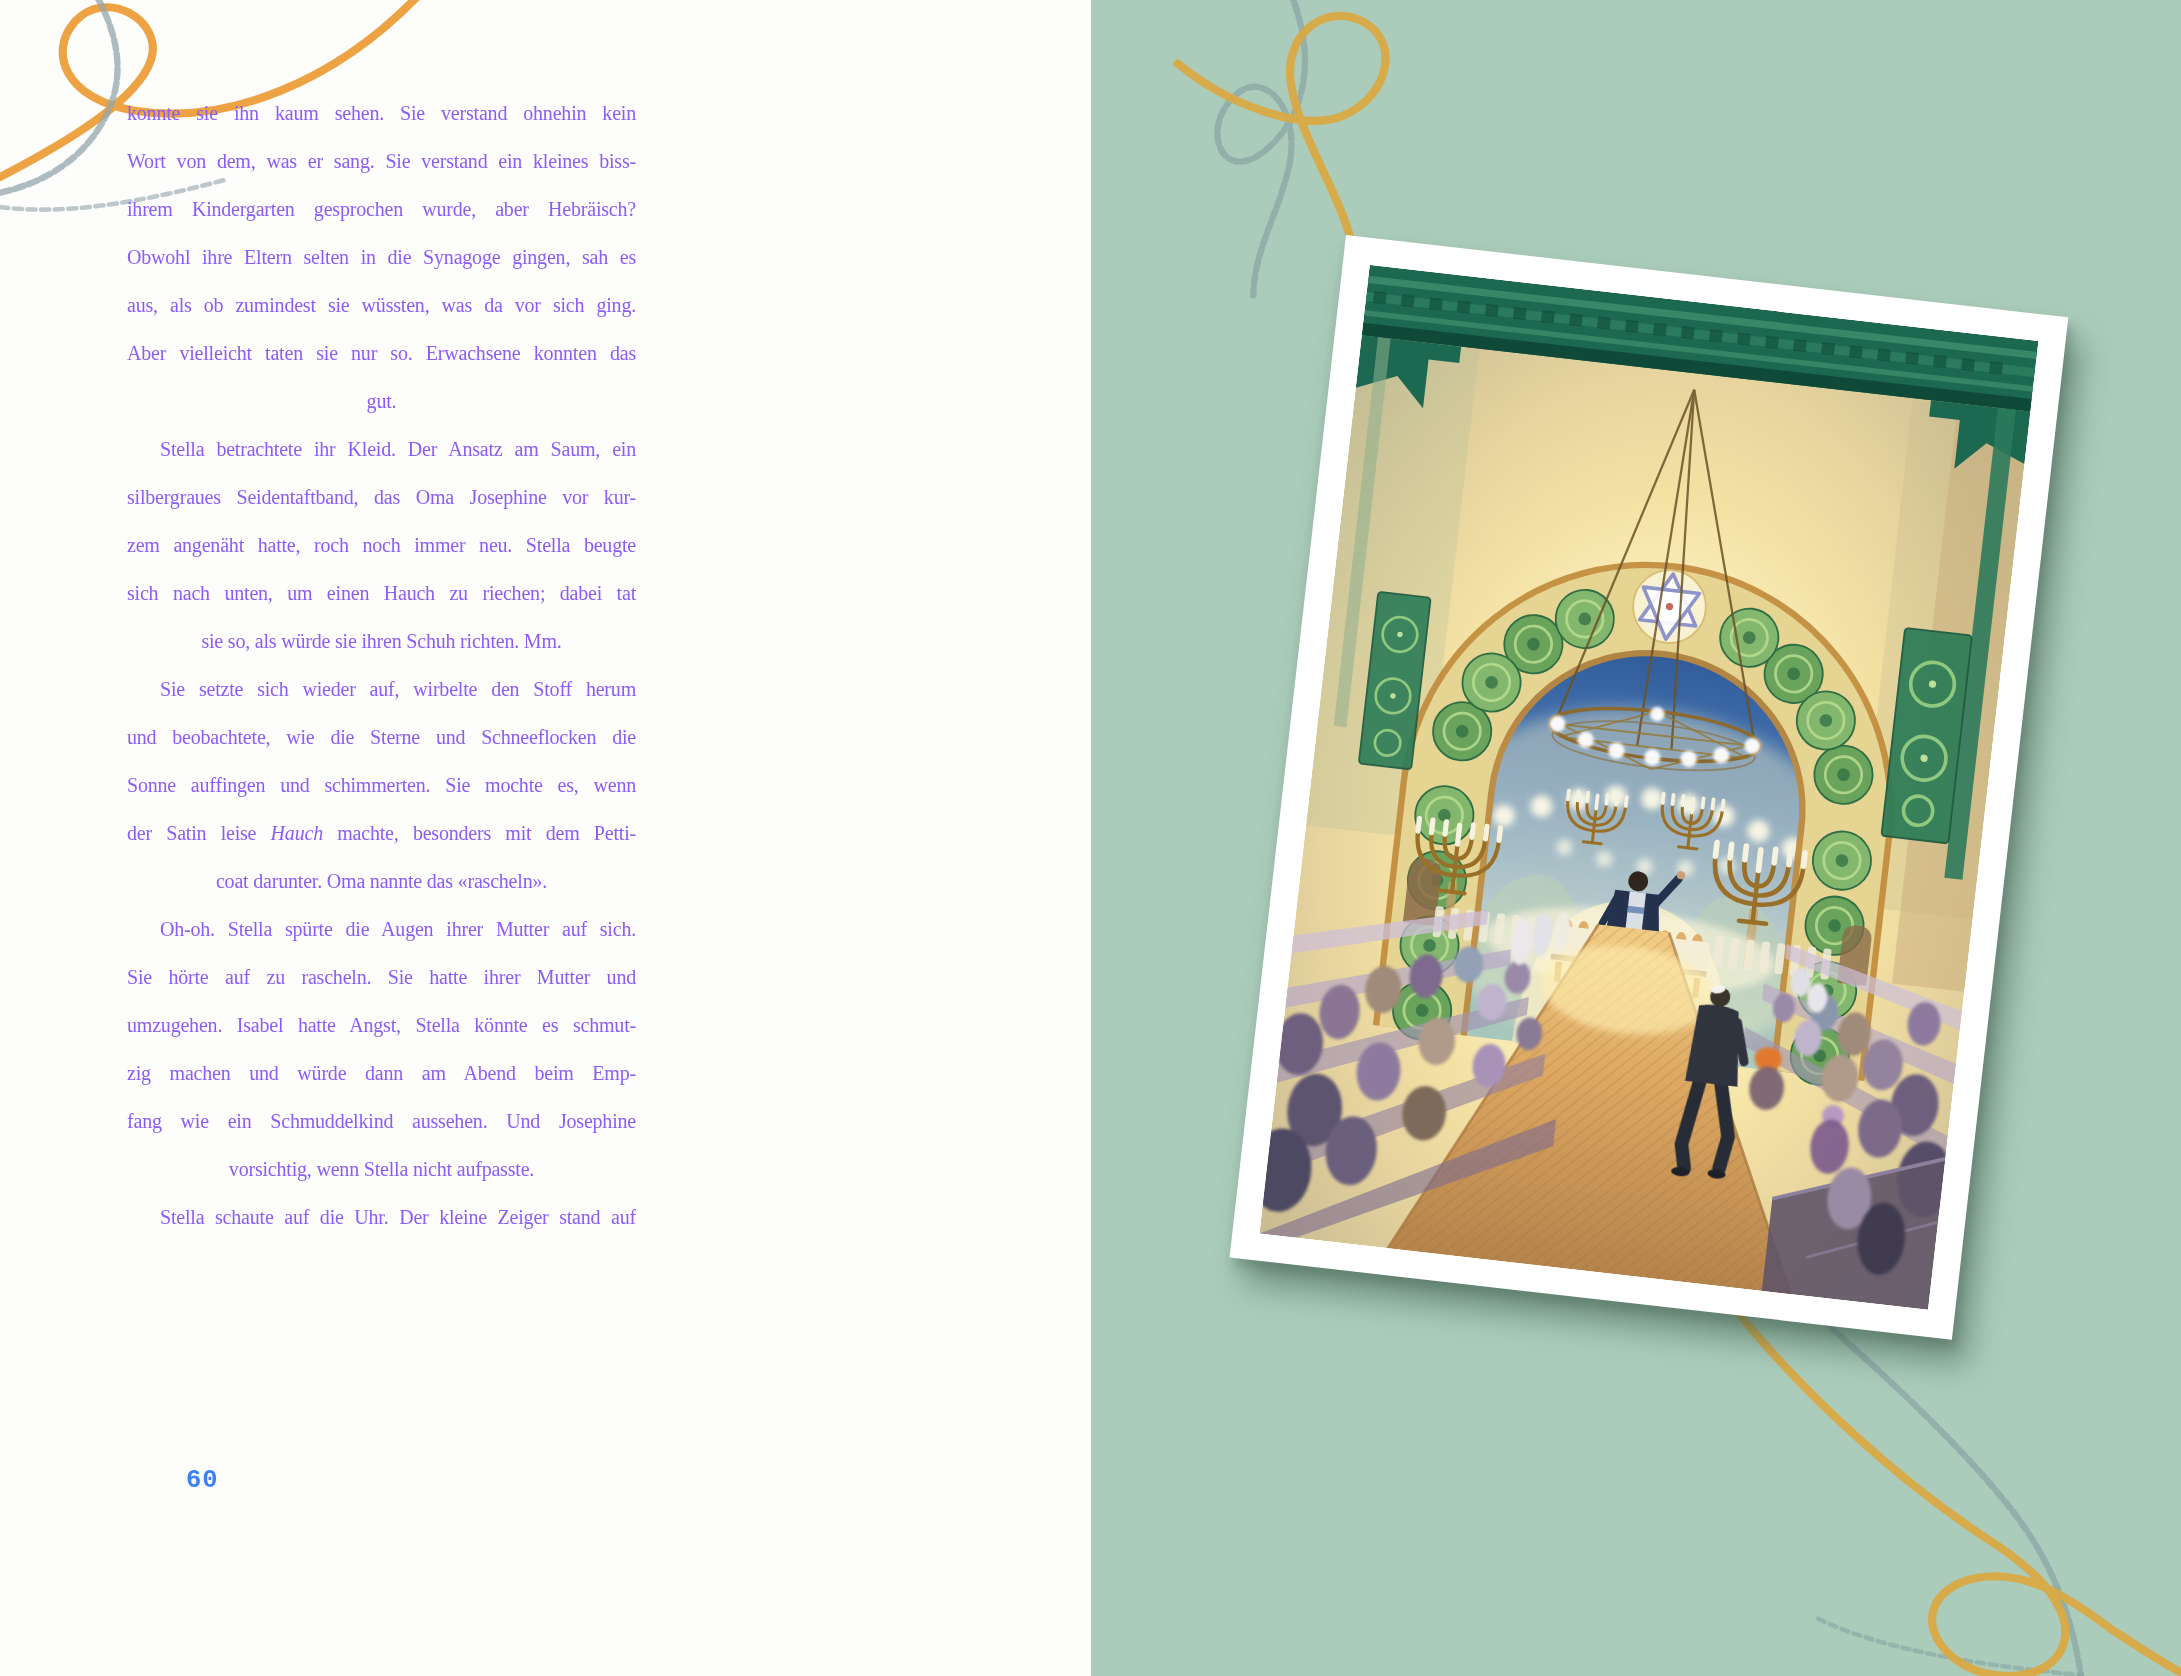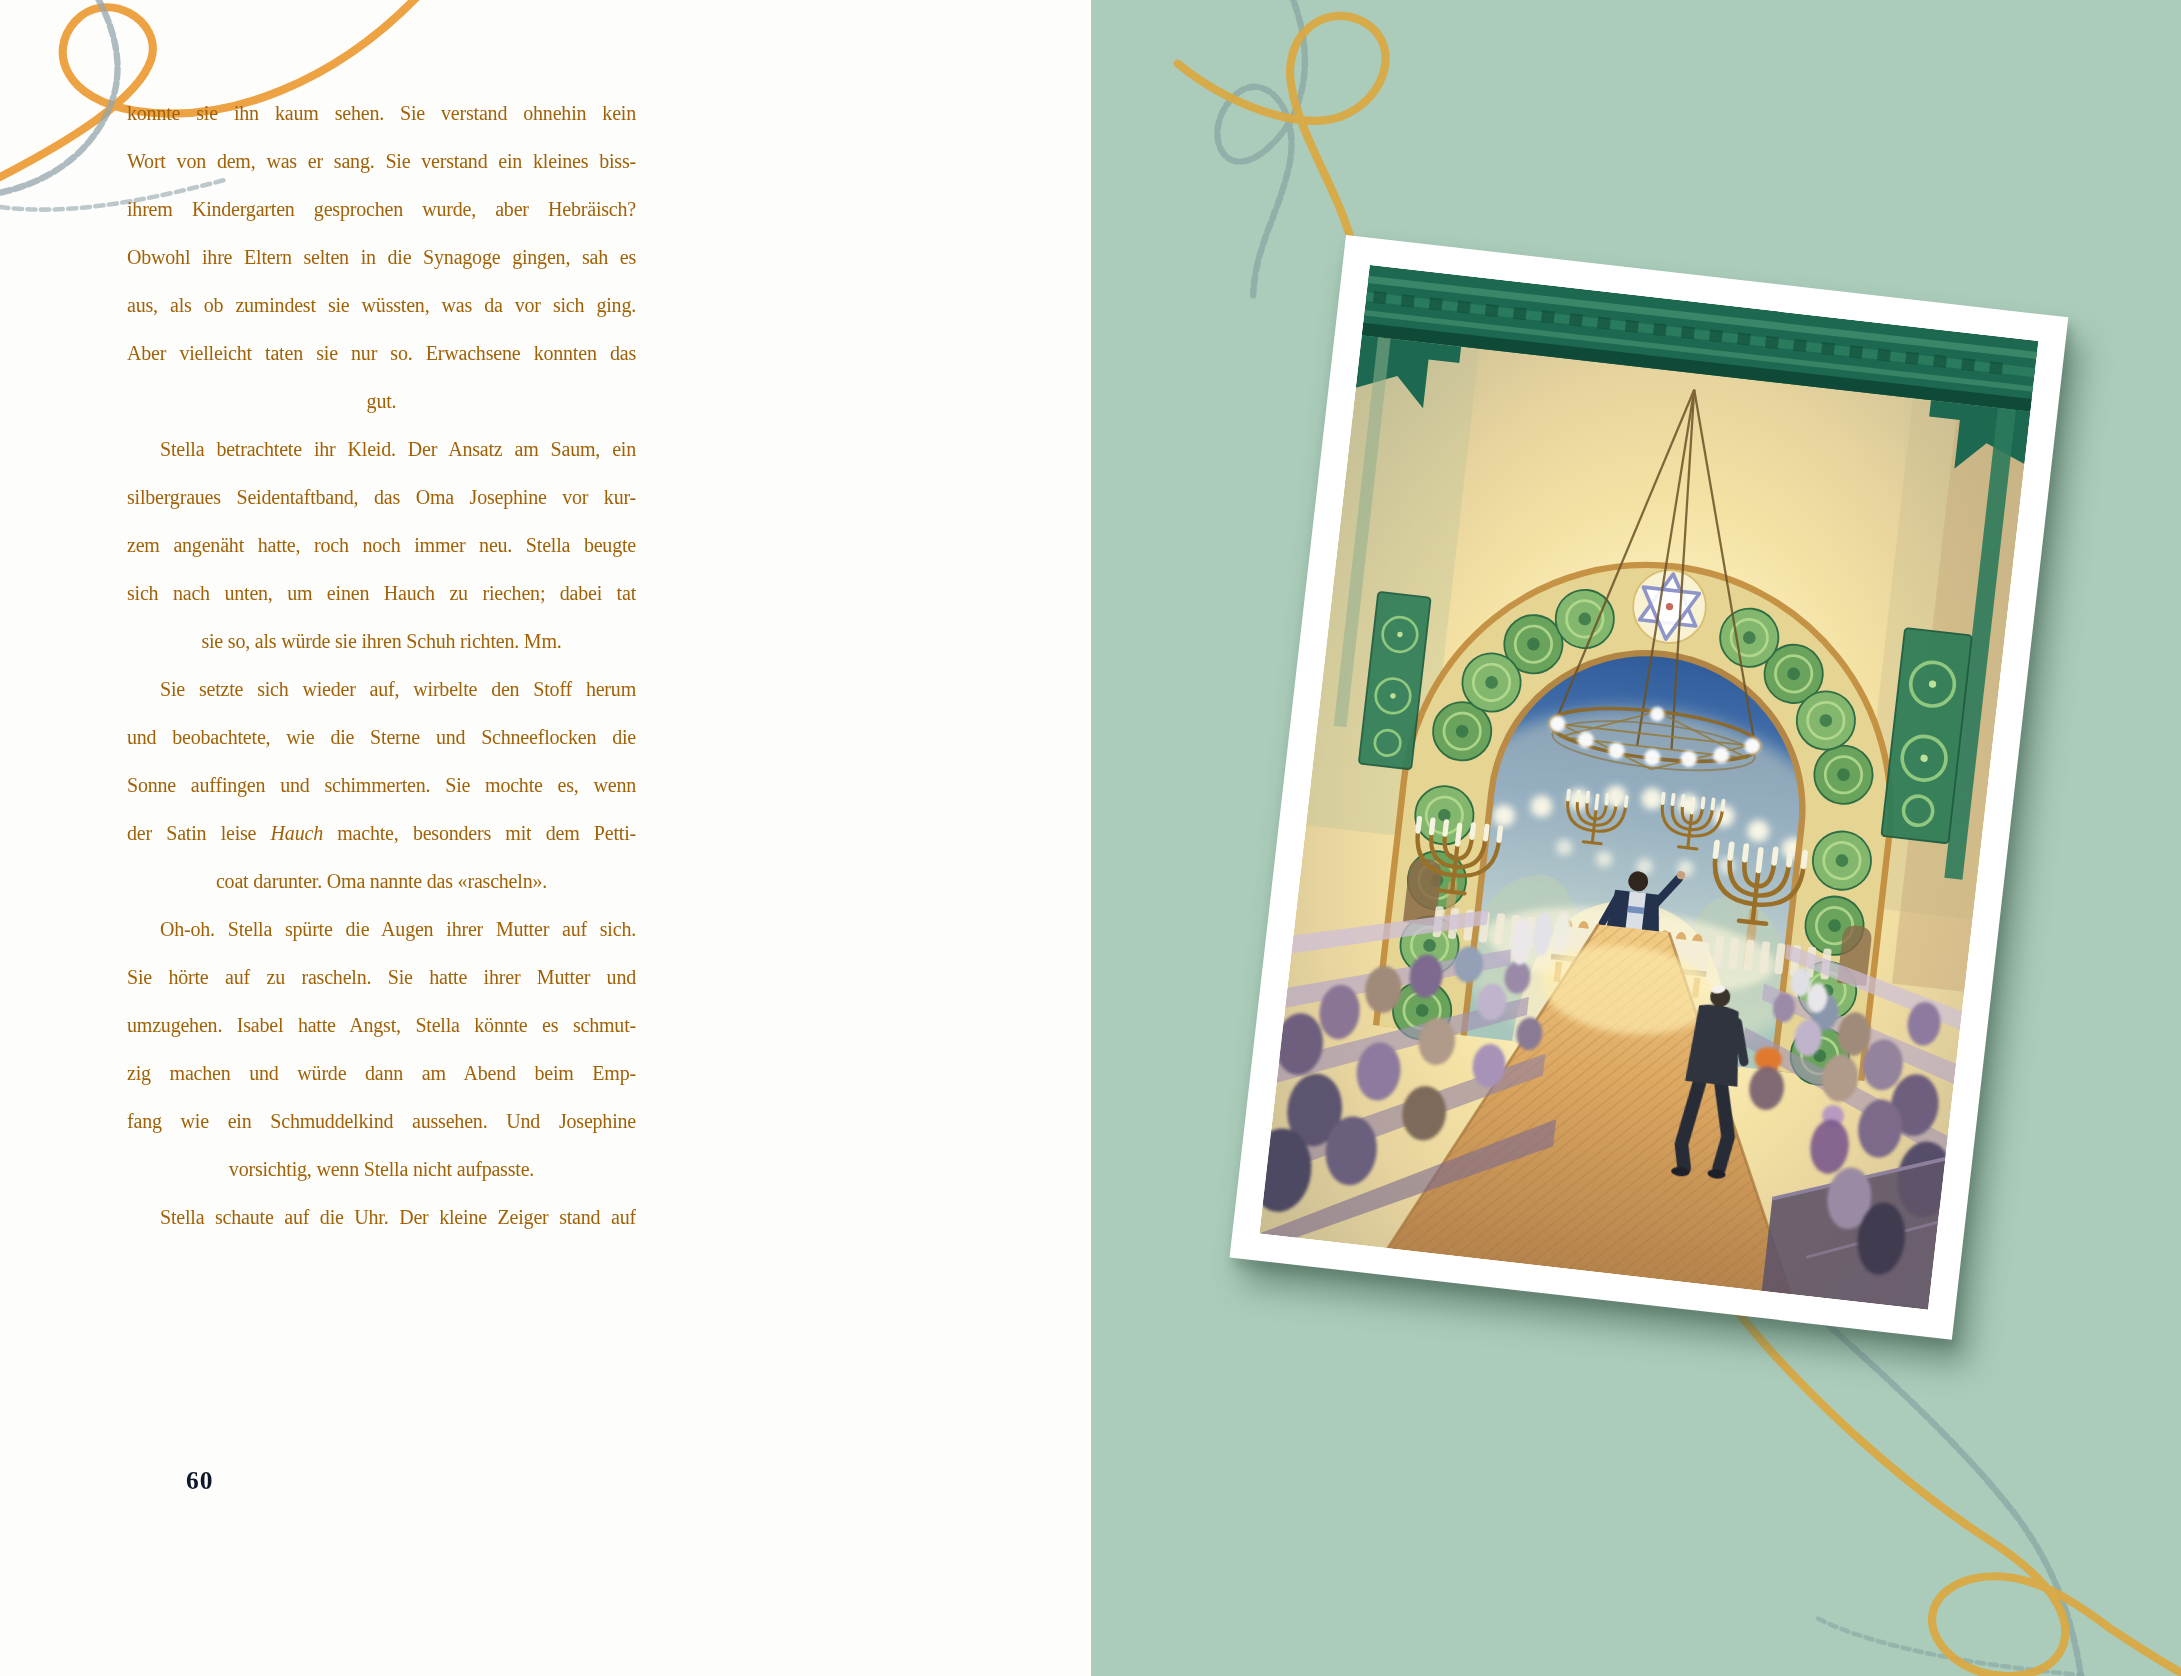--- a/index.html
+++ b/index.html
@@ -1,26 +1,26 @@
 <!DOCTYPE html>
 <html style="font-size:14.5px"><head>
 <meta charset="utf-8">
 <style>
   html,body{margin:0;padding:0;background:#e9e9e9;}
   .canvas{position:relative;width:2182px;height:1676px;background:#fdfdfb;overflow:hidden;
           font-family:"Liberation Serif","DejaVu Serif",serif;}
   .left-page{position:absolute;left:0;top:0;width:1091px;height:1676px;background:#fdfdfb;}
   .right-page{position:absolute;left:1091px;top:0;width:1091px;height:1676px;}
-  .text-column{position:absolute;left:127px;top:89px;width:509px;color:#a16207;
+  .text-column{position:absolute;left:127px;top:89px;width:509px;color:#8b5cf6;
                font-size:20px;letter-spacing:-0.2px;}
   .line{height:48px;line-height:48px;overflow:hidden;text-align:center;}
   .line.just{text-align:justify;text-align-last:justify;}
   .line.indent{text-indent:33px;}
-  .page-number{position:absolute;left:186px;top:1466px;color:#0f172a;
-               font-family:Liberation Serif, serif;
+  .page-number{position:absolute;left:186px;top:1466px;color:#3b82f6;
+               font-family:Liberation Mono, monospace;
                font-size:25.5px;font-weight:600;letter-spacing:0.9px;}
   .swirl{position:absolute;pointer-events:none;}
   .photo{position:absolute;left:1346px;top:235px;width:727px;height:1029px;background:#ffffff;
          transform:rotate(6.5deg);transform-origin:0 0;
          box-shadow:16.4px 23.6px 31px rgba(58,88,74,.5), 4.5px 8.2px 11px rgba(58,88,74,.3);}
   .photo-inner{position:absolute;left:27px;top:27px;width:673px;height:975px;overflow:hidden;}
   .photo-inner svg{display:block;width:100%;height:100%;}
 </style>
 </head>
 <body>

